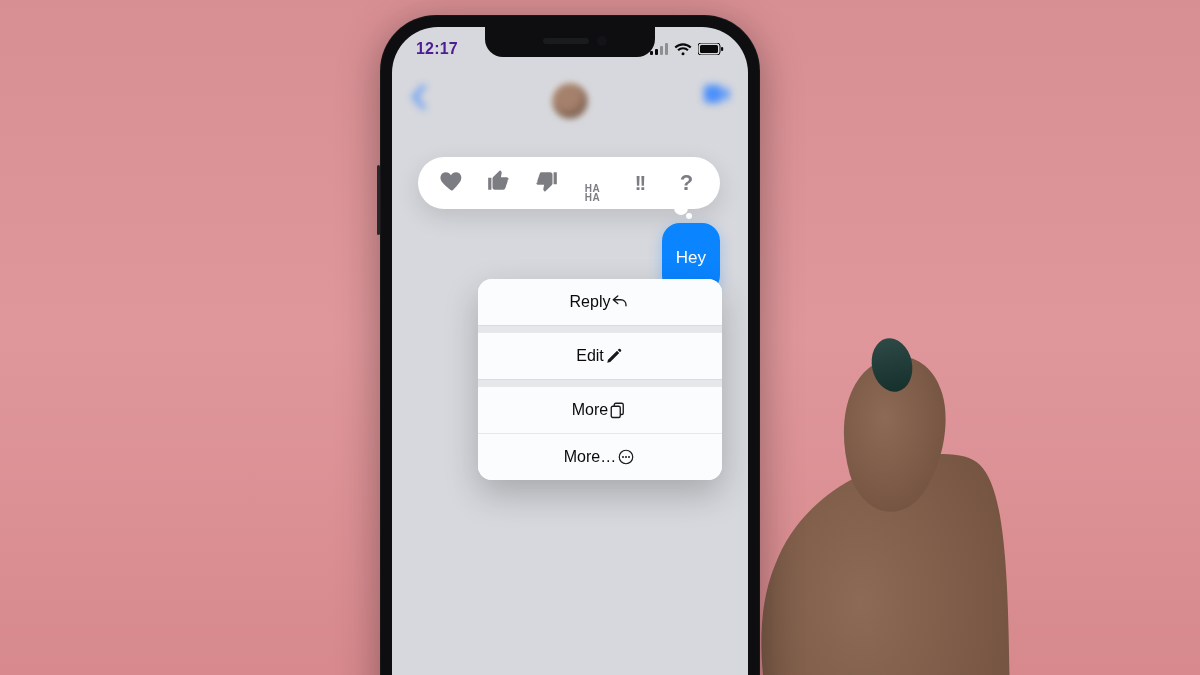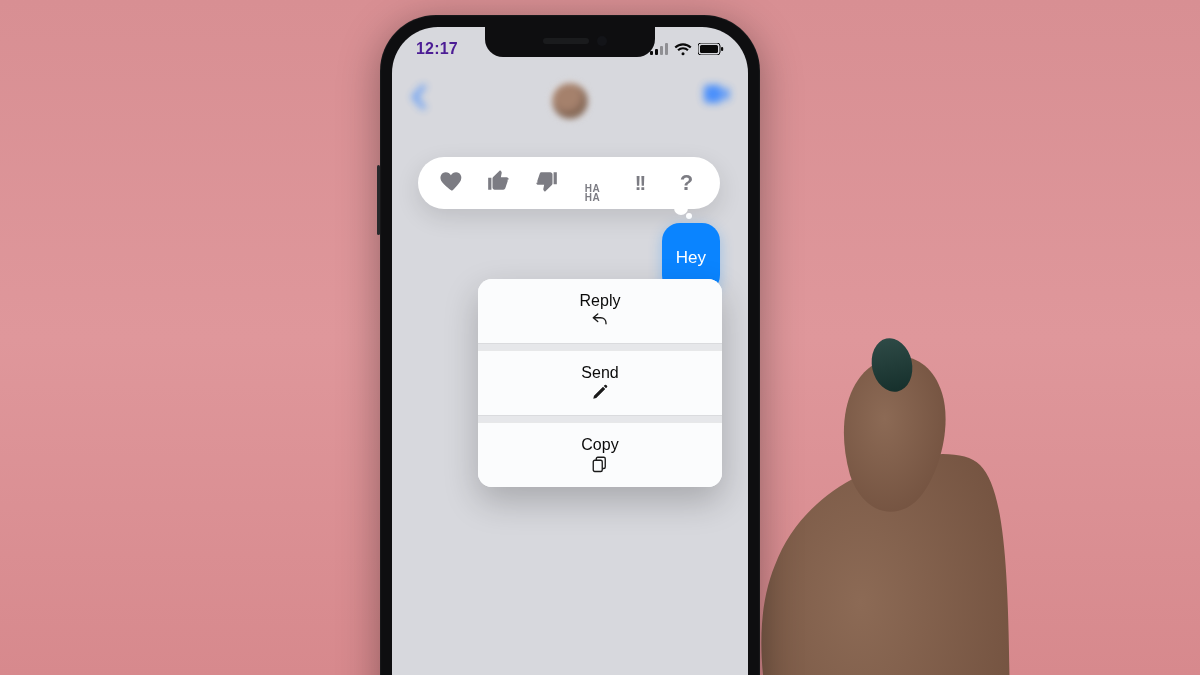--- a/index.html
+++ b/index.html
@@ -131,21 +131,20 @@
     overflow:hidden;
     font-size:16px;
   }
   .menu .item{
     display:flex; align-items:center; justify-content:center;
     padding:13px 16px;
     border-top:1px solid rgba(0,0,0,.08);
     cursor:pointer;
     color:#0a0a0a;
     background:#fbfcfd;
-    flex-direction:column;
   }
   .menu .item:first-child{ border-top:none; }
   .menu .group-gap{
     height:7px; background:#e6e7ea; border-top:1px solid rgba(0,0,0,.05);
   }
   .menu .mi-icon{ width:20px; height:20px; display:flex; align-items:center; justify-content:center; color:#1a1a1a;}
   .menu .mi-icon svg{ width:18px; height:18px; }
 
   
   .hand {
@@ -260,41 +259,52 @@
           <svg viewBox="0 0 24 24">
               <path fill="none" stroke="currentColor" stroke-width="1.8" stroke-linecap="round" stroke-linejoin="round" d="M9 14 3 9l6-5M3 9h10c4 0 7 3 7 7v1"></path>
             </svg>
         </span>
       </div>
 
       <div class="group-gap"></div>
 
 
       <div class="item">
-        <span>Send</span>
+        <span>Edit</span>
         <span class="mi-icon">
           <svg viewBox="0 0 24 24">
               <path fill="currentColor" d="m3 21 1-4L16 5l3 3L7 20l-4 1zM17 4l3 3 1.3-1.3a1.5 1.5 0 0 0 0-2.1l-.9-.9a1.5 1.5 0 0 0-2.1 0L17 4z"></path>
             </svg>
         </span>
       </div>
 
       <div class="group-gap"></div>
 
       <div class="item">
-        <span>Copy</span>
+        <span>More</span>
         <span class="mi-icon">
           <svg viewBox="0 0 24 24">
               <rect x="7" y="3" width="12" height="15" rx="2" fill="none" stroke="currentColor" stroke-width="1.8"></rect>
               <rect x="3" y="7" width="12" height="15" rx="2" fill="#fbfcfd" stroke="currentColor" stroke-width="1.8"></rect>
             </svg>
         </span>
       </div>
 
 
+      <div class="item">
+        <span>More…</span>
+        <span class="mi-icon">
+          <svg viewBox="0 0 24 24">
+              <circle cx="12" cy="12" r="9" fill="none" stroke="currentColor" stroke-width="1.6"></circle>
+              <circle cx="8" cy="12" r="1.3" fill="currentColor"></circle>
+              <circle cx="12" cy="12" r="1.3" fill="currentColor"></circle>
+              <circle cx="16" cy="12" r="1.3" fill="currentColor"></circle>
+            </svg>
+        </span>
+      </div>
     </div>
 
   </div>
 </div>
 
 <div class="hand">
   <svg viewBox="0 0 520 560">
     <defs>
       <radialGradient id="skin" cx="40%" cy="40%" r="80%">
         <stop offset="0%" stop-color="#8c6a55"></stop>

